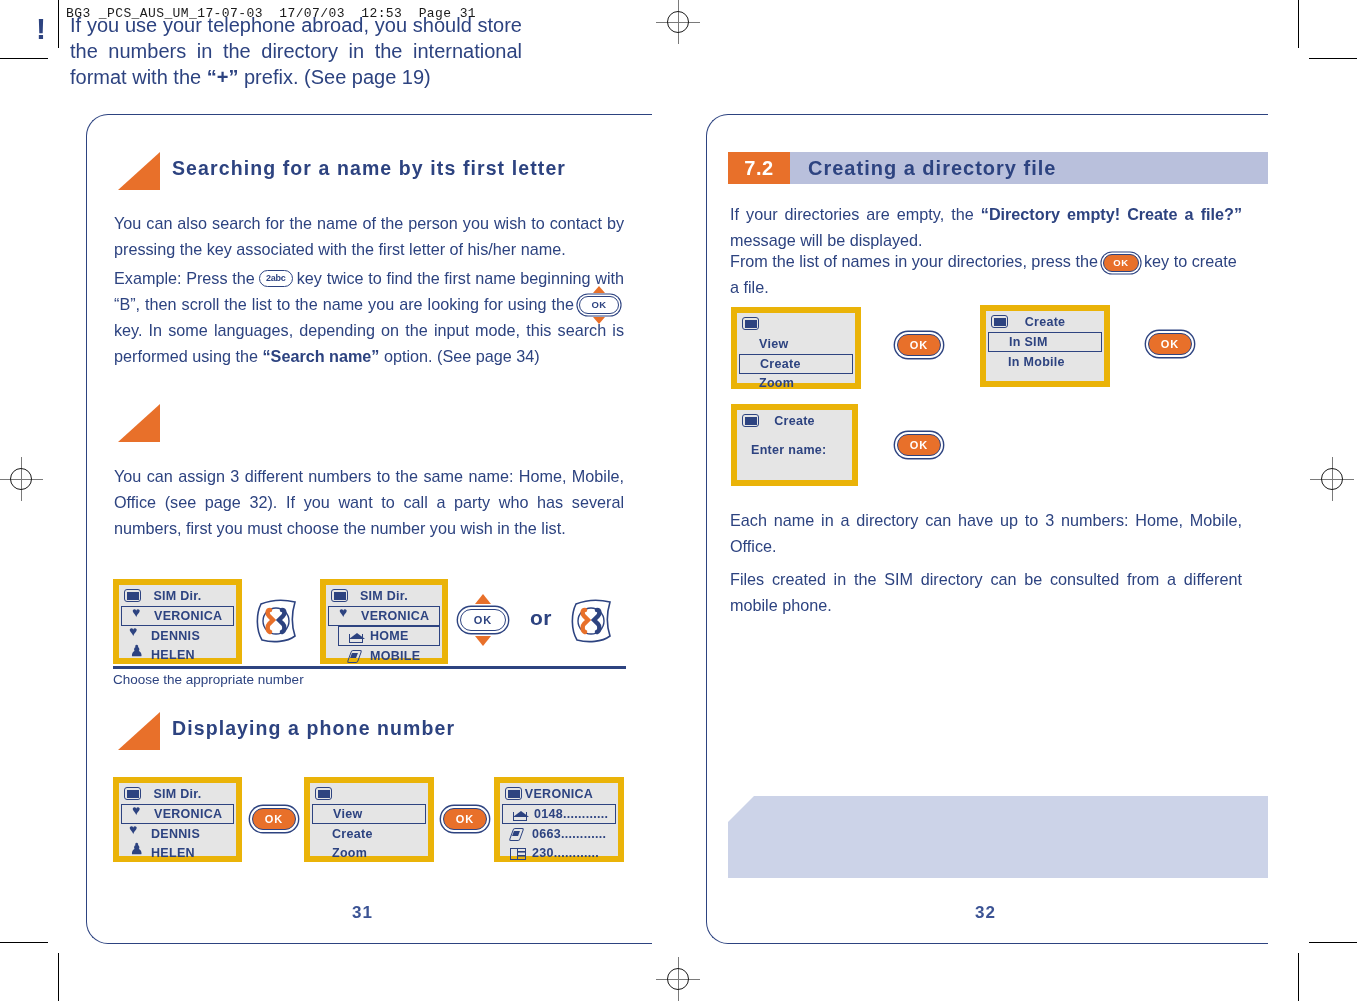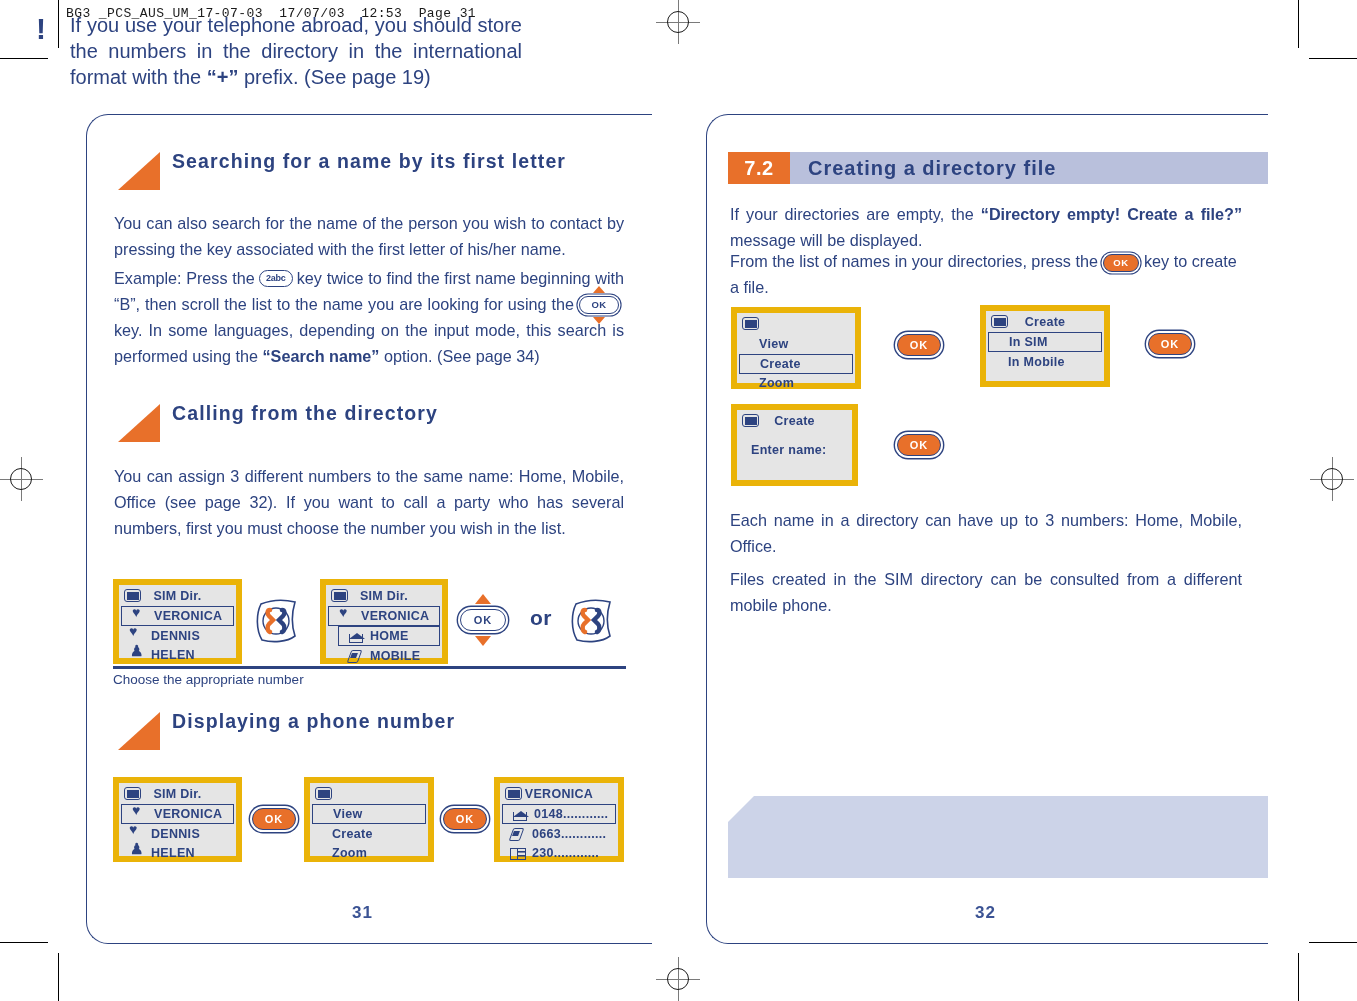--- a/index.html
+++ b/index.html
@@ -33,21 +33,21 @@
     position:absolute;
     border:1.5px solid #2d4380;
     background:#fff;
   }
   .page-left  { left:86px;  top:114px; width:566px; height:830px;
                 border-radius:22px 0 0 22px; border-right:none; }
   .page-right { left:706px; top:114px; width:562px; height:830px;
                 border-radius:22px 0 0 22px; border-right:none; }
 
   
-  .sec-head { position:absolute; display:flex; align-items:flex-start; }
+  .sec-head { position:absolute; display:flex; align-items:center; }
   .tri {
     width:42px; height:38px; flex:none;
     background:#e8702a;
     clip-path:polygon(100% 0, 100% 100%, 0 100%);
     margin-right:12px;
   }
   .sec-title {
     font-size:19.5px; font-weight:bold; color:#2d4380;
     letter-spacing:1.1px; line-height:1; padding-bottom:5px;
     white-space:nowrap;
@@ -273,21 +273,20 @@
 <div class="para" style="left:114px;top:210px;width:510px;">
   <span>You can also search for the name of the person you wish to contact by pressing the key associated with the first letter of his/her name.</span>
 </div>
 
 <div class="para" style="left:114px;top:265px;width:510px;">
   <span>Example: Press the</span><span class="key-2abc">2abc</span><span>key twice to find the first name beginning with “B”, then scroll the list to the name you are looking for using the</span><span class="key-ok-nav">OK</span><span>key. In some languages, depending on the input mode, this search is performed using the</span> <b>“Search name”</b> <span>option. (See page 34)</span>
 </div>
 
 <div class="sec-head" style="left:118px;top:404px;">
   <div class="tri"></div>
-  <div class="sec-title">Calling from the directory</div>
 </div>
 
 <div class="para" style="left:114px;top:463px;width:510px;">
   <span>You can assign 3 different numbers to the same name: Home, Mobile, Office (see page 32). If you want to call a party who has several numbers, first you must choose the number you wish in the list.</span>
 </div>
 
 <div class="screen" style="left:113px;top:579px;width:129px;height:85px;">
   <div class="scr-title">
     <span class="sim-icon"></span>
     <span>SIM Dir.</span>

